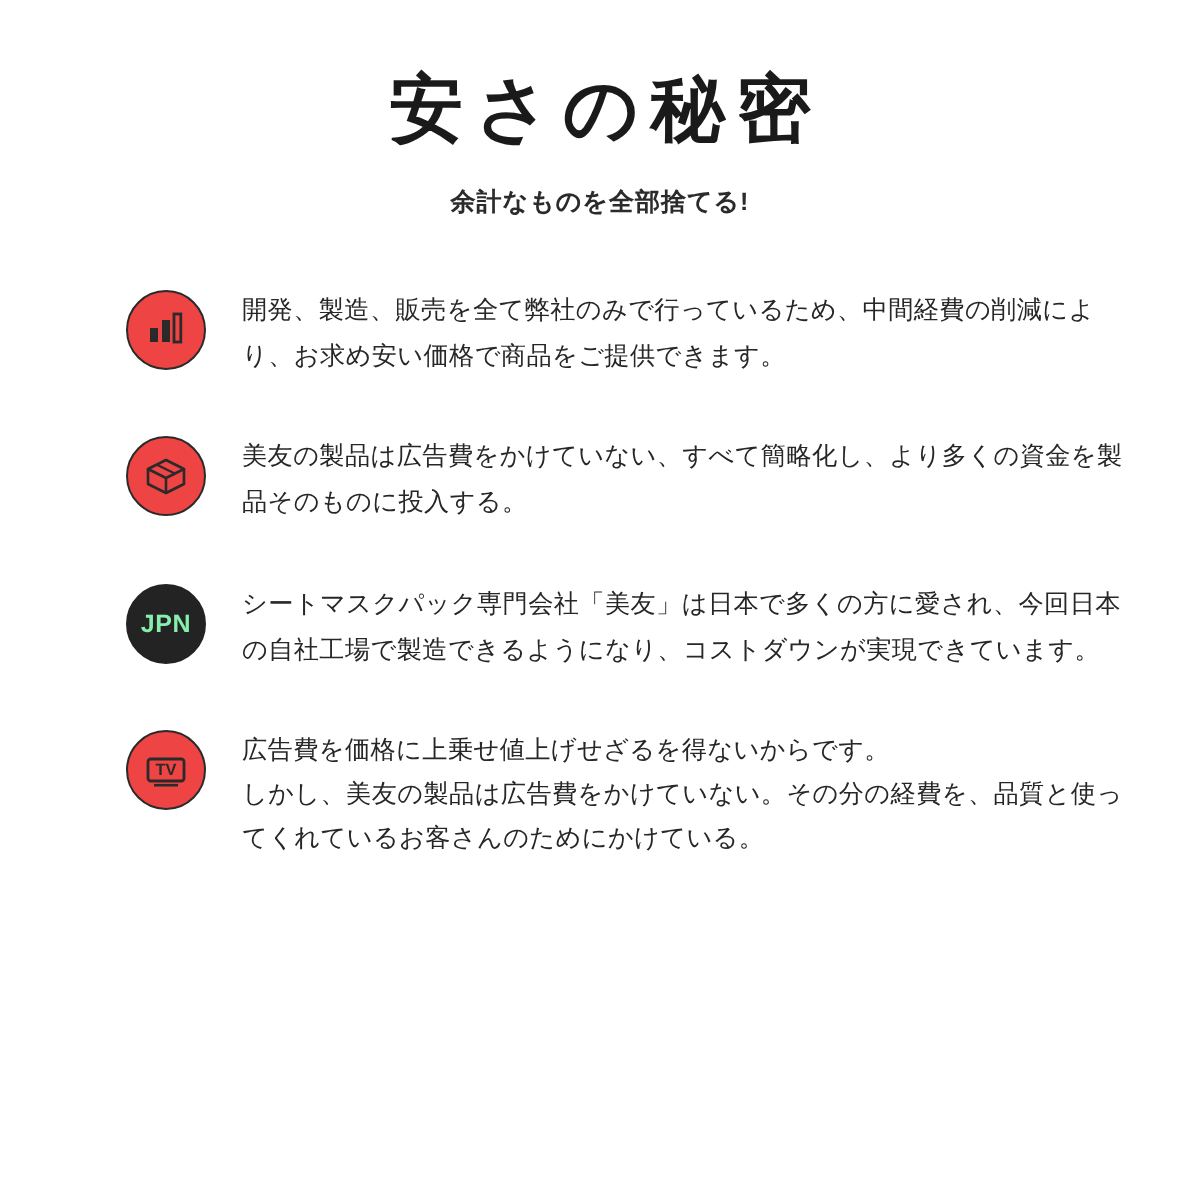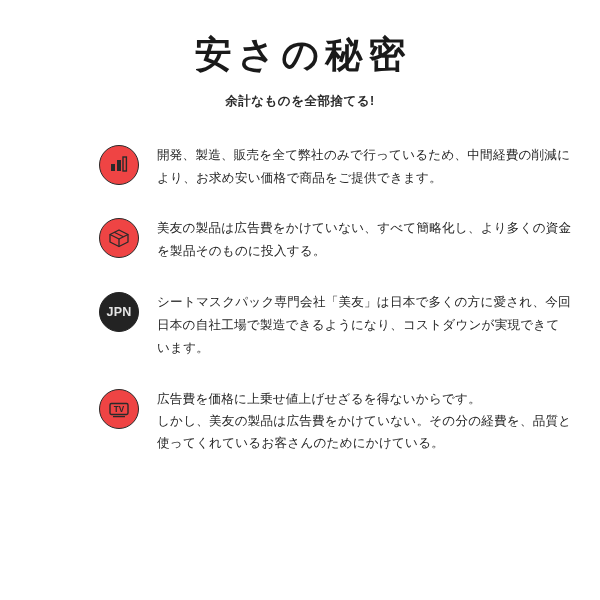--- a/index.html
+++ b/index.html
@@ -38,21 +38,20 @@
     margin-top: 16px;
     font-size: 12.5px;
     font-weight: bold;
     letter-spacing: 0.5px;
     color: #2b2b2b;
   }
   .rows {
     margin-top: 33px;
     padding-left: 55px;
     padding-right: 28px;
-    margin-left: 36px;
   }
   .row {
     display: flex;
     align-items: flex-start;
     margin-bottom: 26px;
   }
   .icon-cell {
     flex: 0 0 56px;
     display: flex;
     justify-content: center;
@@ -68,21 +67,21 @@
     align-items: center;
     justify-content: center;
     box-sizing: border-box;
     background: #ef4444;
   }
   .icon-circle.filled {
     background: #232323;
     border-color: #232323;
   }
   .jpn-text {
-    color: #e5e5e5;
+    color: #86efac;
     font-size: 12.5px;
     font-weight: bold;
     letter-spacing: 0.3px;
   }
   .text-cell {
     flex: 1 1 auto;
     padding-left: 10px;
     padding-top: 1px;
   }
   .text-cell p {

